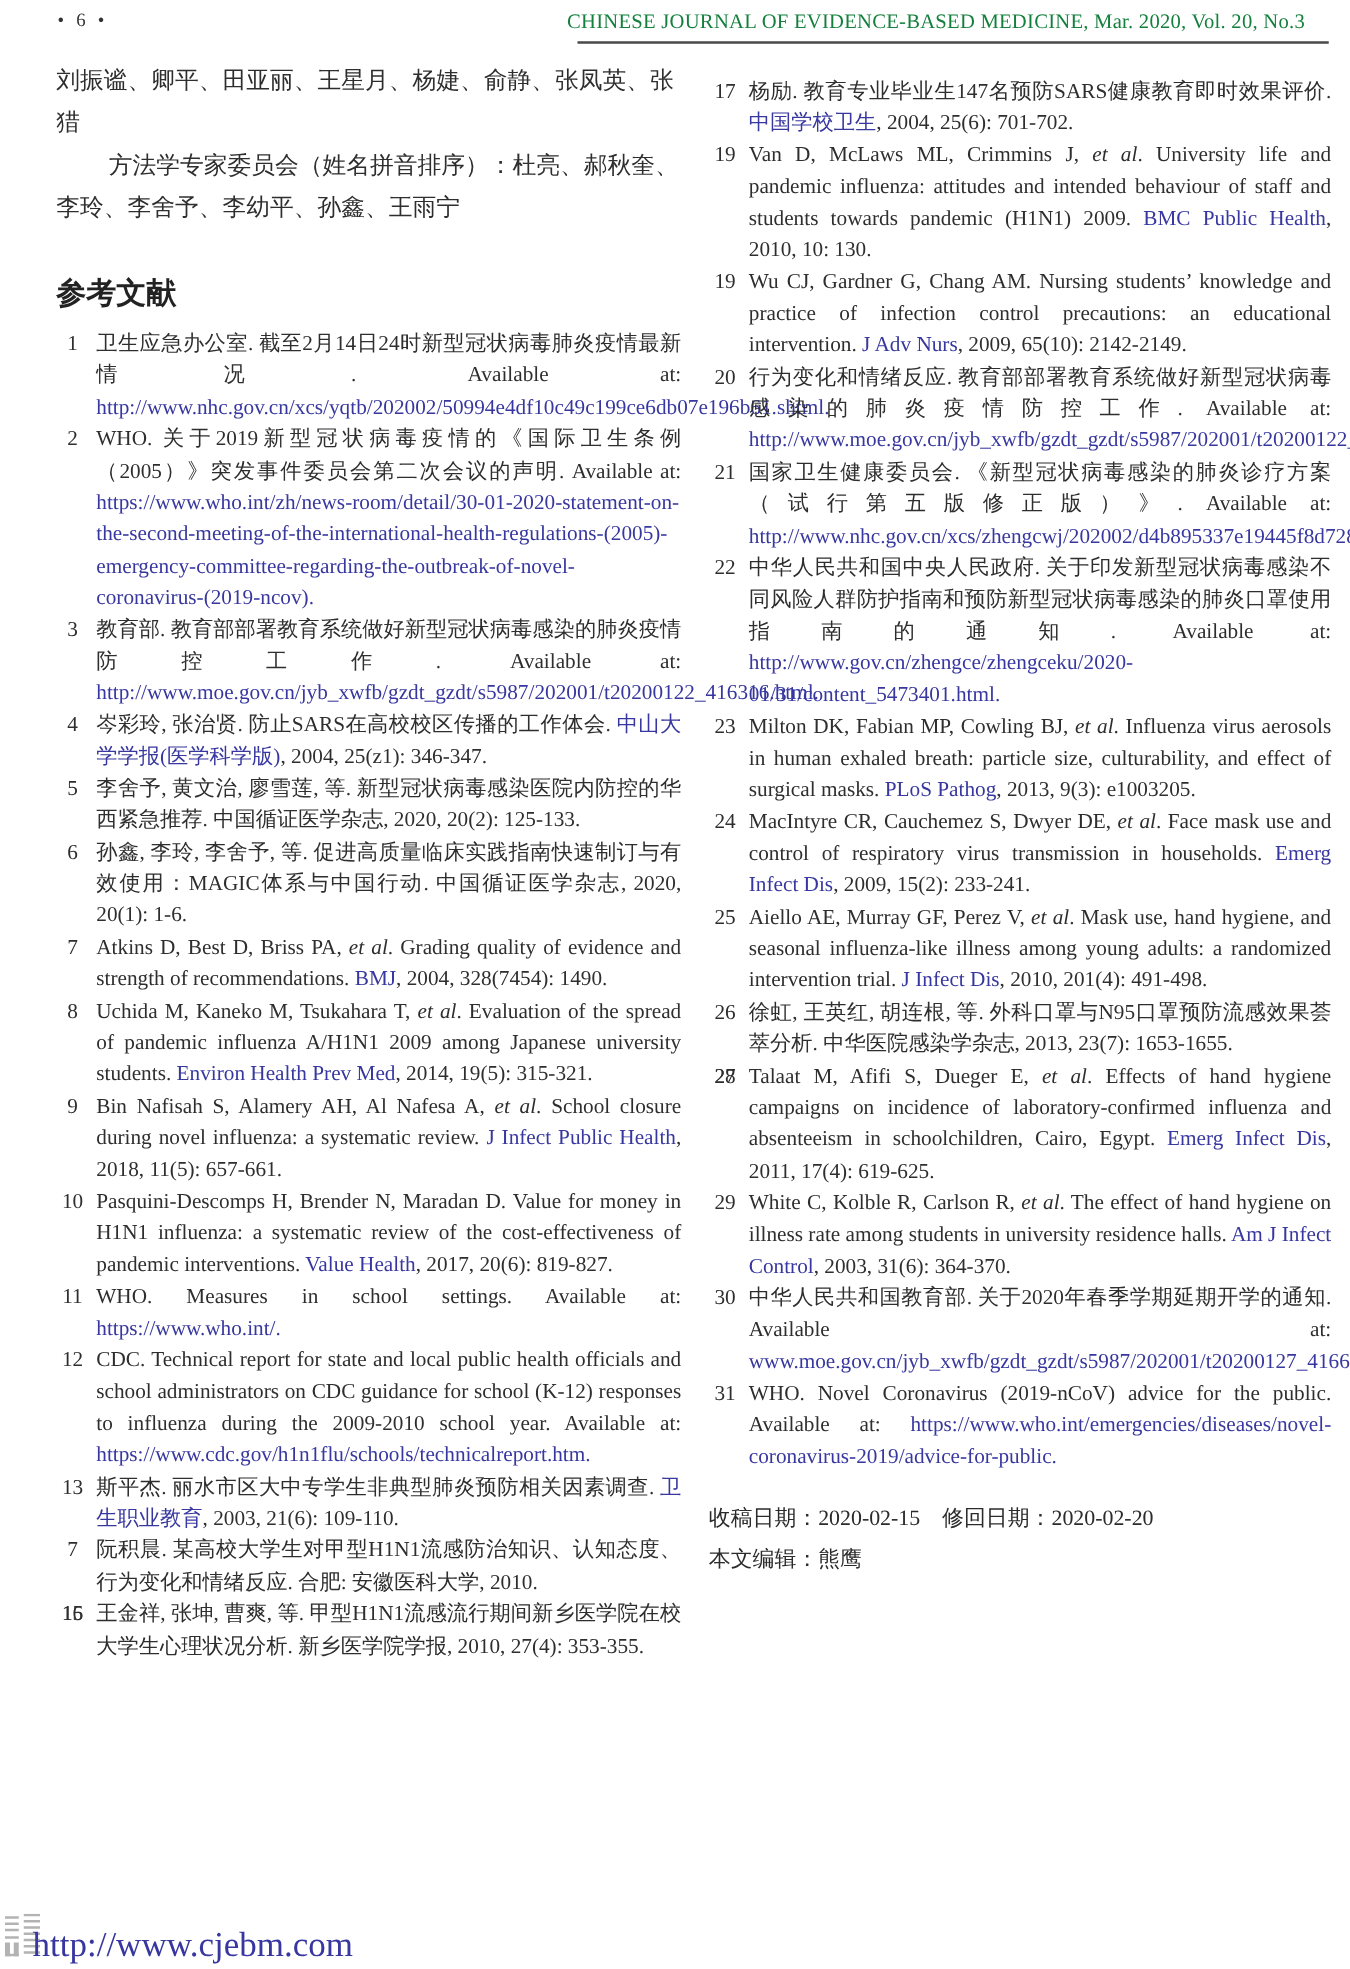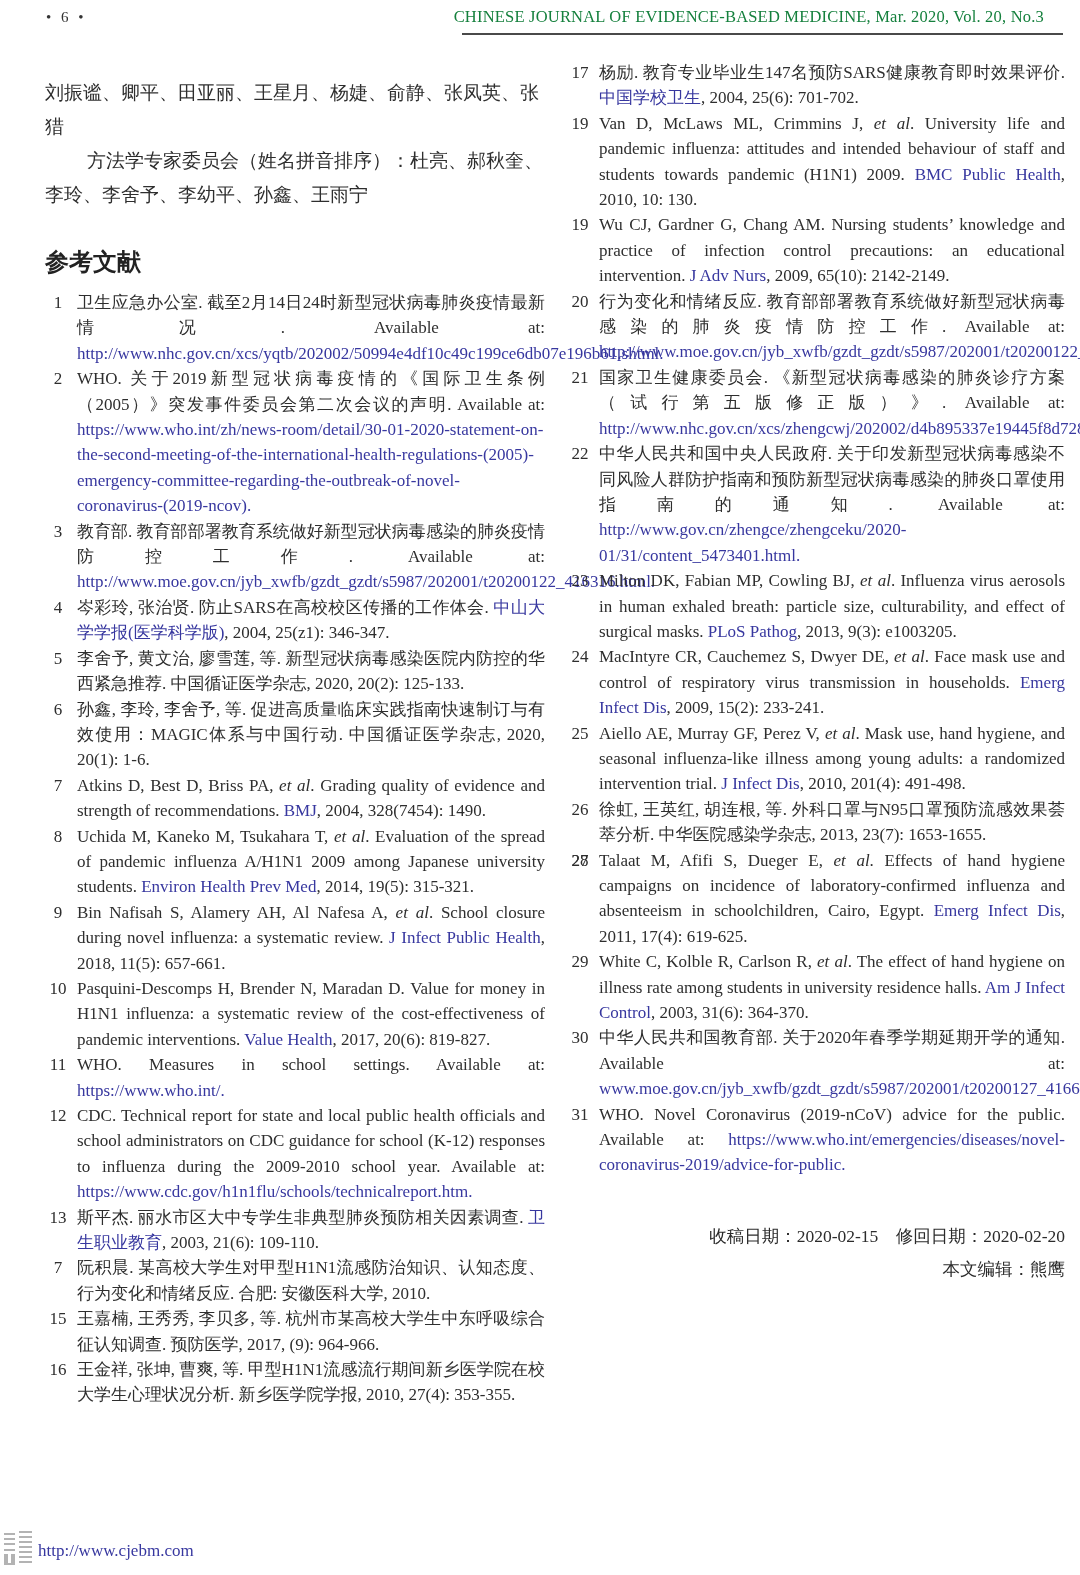--- a/index.html
+++ b/index.html
@@ -1,34 +1,34 @@
 <!DOCTYPE html>
 <html style="--link: #37379f;"><head>
 <meta charset="utf-8">
 <style>
   html,body{margin:0;padding:0;background:#ffffff;}
   .page{position:relative;width:1080px;height:1575px;background:#fff;overflow:hidden;
         font-family:"Liberation Serif","DejaVu Serif",serif;color:#2e2e2e;}
   .hdr-pagenum{position:absolute;left:46px;top:9px;font-size:15px;letter-spacing:3px;color:#333;}
   .hdr-journal{position:absolute;right:36px;top:7px;font-size:16.5px;color:#15803d;letter-spacing:.2px;}
   .hdr-rule{position:absolute;left:462px;right:17px;top:33px;height:2px;background:#4a4a4a;}
-  .col-left{position:absolute;left:45px;top:64px;width:500px;}
+  .col-left{position:absolute;left:45px;top:36px;width:500px;}
   .col-right{position:absolute;left:567px;top:52px;width:498px;}
   .authors{font-size:19px;line-height:34px;margin-top:12px;}
   .authors .indent{text-indent:42px;}
   .ref-heading{margin-top:34px;font-family:"Liberation Sans","DejaVu Sans",sans-serif;
                font-weight:bold;font-size:24px;color:#222;}
   .ref-list{margin-top:12px;font-size:17px;line-height:25.4px;}
   .ref-list-right{margin-top:8px;font-size:17px;line-height:25.4px;}
   .ref-item{position:relative;padding-left:32px;text-align:justify;}
   .ref-num{position:absolute;left:0;top:0;width:26px;text-align:center;}
   .lnk{color:var(--link,#37379f);}
   .it{font-style:italic;}
-  .foot-dates{margin-top:42px;text-align:right;font-size:17.5px;line-height:33px;color:#2b2b2b;}
-  .bottom-url{position:absolute;left:38px;top:1541px;font-size:17px;color:var(--link,#37379f);}
+  .foot-dates{margin-top:20px;text-align:left;font-size:17.5px;line-height:33px;color:#2b2b2b;}
+  .bottom-url{position:absolute;left:26px;top:1541px;font-size:28px;color:var(--link,#37379f);}
   .logo{position:absolute;left:3px;top:1531px;width:30px;height:36px;}
 </style>
 </head>
 <body>
 
 <div class="page">
 
   <div class="hdr-pagenum">• 6 •</div>
   <div class="hdr-journal">CHINESE JOURNAL OF EVIDENCE-BASED MEDICINE, Mar. 2020, Vol. 20, No.3</div>
   <div class="hdr-rule"></div>
@@ -48,21 +48,21 @@
         <div class="ref-item"><span class="ref-num">5</span><span><span>李舍予, 黄文治, 廖雪莲, 等. 新型冠状病毒感染医院内防控的华西紧急推荐. 中国循证医学杂志, 2020, 20(2): 125-133.</span></span></div>
         <div class="ref-item"><span class="ref-num">6</span><span><span>孙鑫, 李玲, 李舍予, 等. 促进高质量临床实践指南快速制订与有效使用：MAGIC体系与中国行动. 中国循证医学杂志, 2020, 20(1): 1-6.</span></span></div>
         <div class="ref-item"><span class="ref-num">7</span><span><span>Atkins D, Best D, Briss PA, </span><span class="it">et al</span><span>. Grading quality of evidence and strength of recommendations. </span><span class="lnk">BMJ</span><span>, 2004, 328(7454): 1490.</span></span></div>
         <div class="ref-item"><span class="ref-num">8</span><span><span>Uchida M, Kaneko M, Tsukahara T, </span><span class="it">et al</span><span>. Evaluation of the spread of pandemic influenza A/H1N1 2009 among Japanese university students. </span><span class="lnk">Environ Health Prev Med</span><span>, 2014, 19(5): 315-321.</span></span></div>
         <div class="ref-item"><span class="ref-num">9</span><span><span>Bin Nafisah S, Alamery AH, Al Nafesa A, </span><span class="it">et al</span><span>. School closure during novel influenza: a systematic review. </span><span class="lnk">J Infect Public Health</span><span>, 2018, 11(5): 657-661.</span></span></div>
         <div class="ref-item"><span class="ref-num">10</span><span><span>Pasquini-Descomps H, Brender N, Maradan D. Value for money in H1N1 influenza: a systematic review of the cost-effectiveness of pandemic interventions. </span><span class="lnk">Value Health</span><span>, 2017, 20(6): 819-827.</span></span></div>
         <div class="ref-item"><span class="ref-num">11</span><span><span>WHO. Measures in school settings. Available at: </span><span class="lnk">https://www.who.int/.</span></span></div>
         <div class="ref-item"><span class="ref-num">12</span><span><span>CDC. Technical report for state and local public health officials and school administrators on CDC guidance for school (K-12) responses to influenza during the 2009-2010 school year. Available at: </span><span class="lnk">https://www.cdc.gov/h1n1flu/schools/technicalreport.htm.</span></span></div>
         <div class="ref-item"><span class="ref-num">13</span><span><span>斯平杰. 丽水市区大中专学生非典型肺炎预防相关因素调查. </span><span class="lnk">卫生职业教育</span><span>, 2003, 21(6): 109-110.</span></span></div>
         <div class="ref-item"><span class="ref-num">7</span><span><span>阮积晨. 某高校大学生对甲型H1N1流感防治知识、认知态度、行为变化和情绪反应. 合肥: 安徽医科大学, 2010.</span></span></div>
-        <div class="ref-item"><span class="ref-num">15</span><span><span>王嘉楠, 王秀秀, 李贝多, 等. 杭州市某高校大学生中东呼吸综合征认知调查. 预防医学, 2017, (9): 964-966.</span></span></div>
+        <div class="ref-item"><span class="ref-num">15</span></div>
         <div class="ref-item"><span class="ref-num">16</span><span><span>王金祥, 张坤, 曹爽, 等. 甲型H1N1流感流行期间新乡医学院在校大学生心理状况分析. 新乡医学院学报, 2010, 27(4): 353-355.</span></span></div>
       </div>
   </div>
 
   <div class="col-right">
     <div class="ref-list-right">
         <div class="ref-item"><span class="ref-num">17</span><span><span>杨励. 教育专业毕业生147名预防SARS健康教育即时效果评价. </span><span class="lnk">中国学校卫生</span><span>, 2004, 25(6): 701-702.</span></span></div>
         <div class="ref-item"><span class="ref-num">19</span><span><span>Van D, McLaws ML, Crimmins J, </span><span class="it">et al</span><span>. University life and pandemic influenza: attitudes and intended behaviour of staff and students towards pandemic (H1N1) 2009. </span><span class="lnk">BMC Public Health</span><span>, 2010, 10: 130.</span></span></div>
         <div class="ref-item"><span class="ref-num">19</span><span><span>Wu CJ, Gardner G, Chang AM. Nursing students’ knowledge and practice of infection control precautions: an educational intervention. </span><span class="lnk">J Adv Nurs</span><span>, 2009, 65(10): 2142-2149.</span></span></div>
         <div class="ref-item"><span class="ref-num">20</span><span><span>行为变化和情绪反应. 教育部部署教育系统做好新型冠状病毒感染的肺炎疫情防控工作. Available at: </span><span class="lnk">http://www.moe.gov.cn/jyb_xwfb/gzdt_gzdt/s5987/202001/t20200122_416316.html.</span></span></div>

